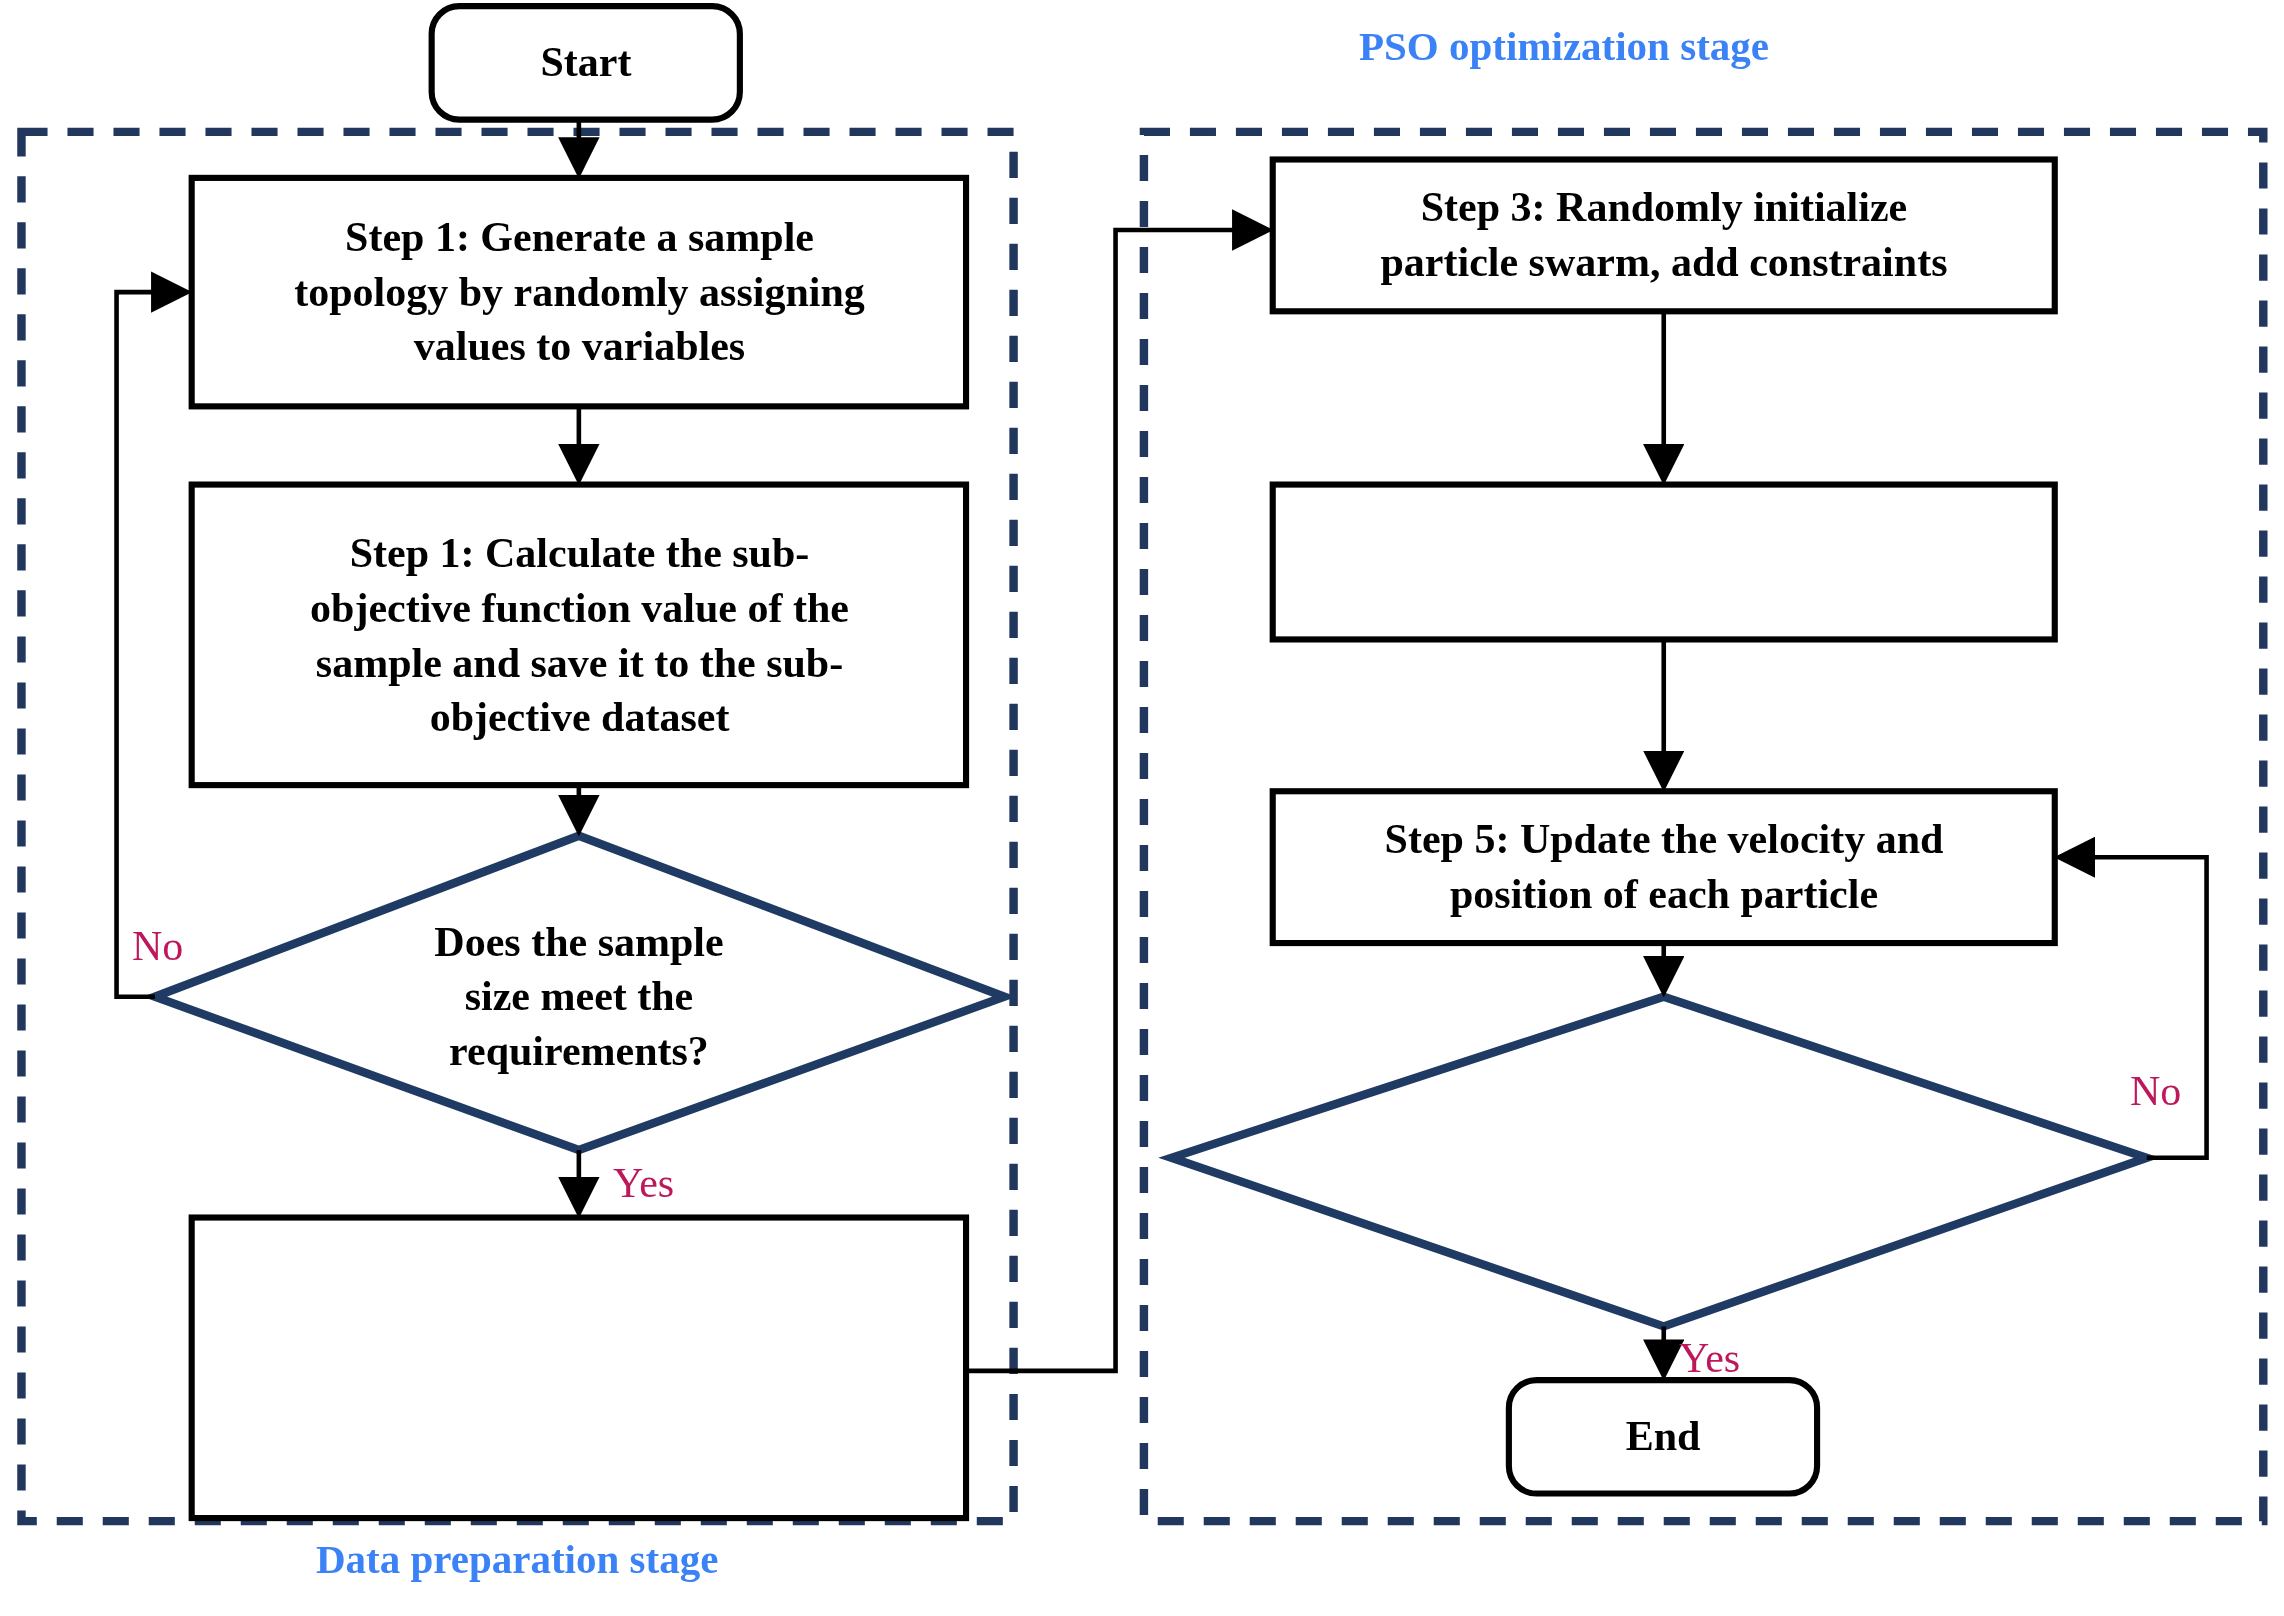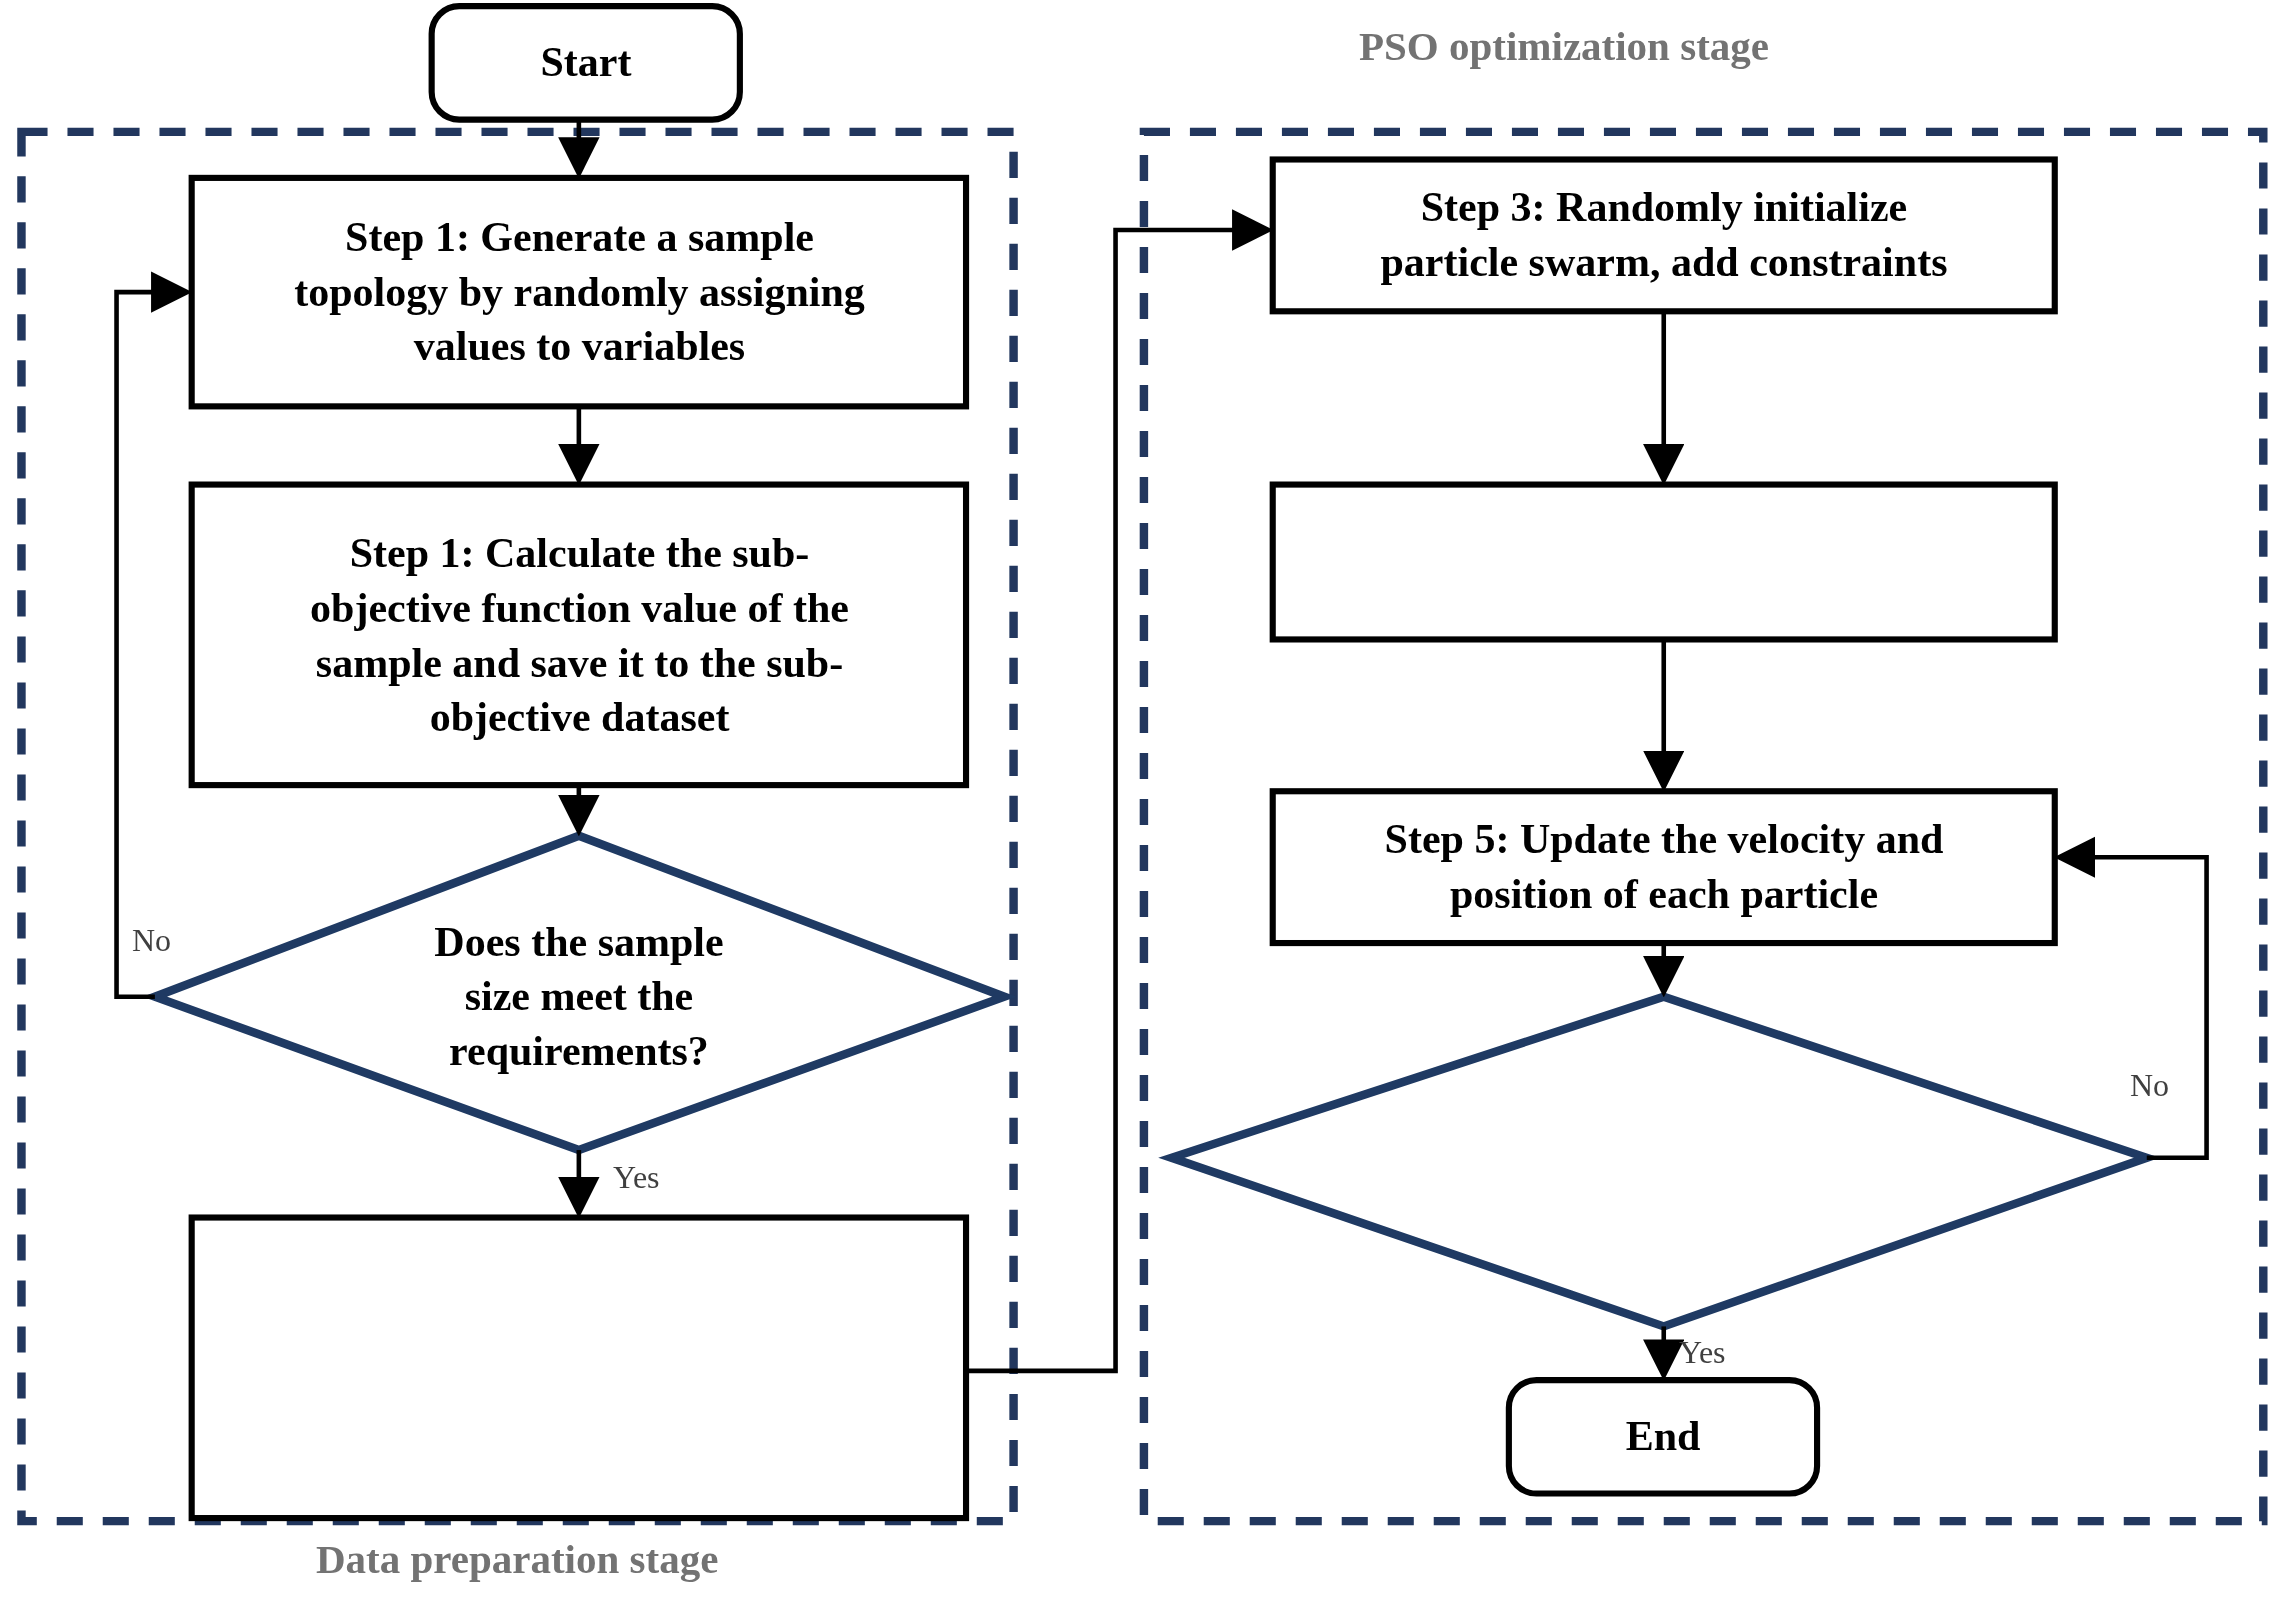--- a/index.html
+++ b/index.html
@@ -32,30 +32,30 @@
     line-height: 1.30;
     pointer-events: none;
     white-space: pre-line;
     font-weight: bold;
   }
   .proc-label { font-size: 42px; }
   .term-label { font-size: 42px; }
   .dec-label  { font-size: 42px; }
   .edge-label {
     position: absolute;
-    font-size: 32px;
-    color: #404040;
+    font-size: 42px;
+    color: #be185d;
     font-family: "Liberation Serif", "DejaVu Serif", serif;
     white-space: nowrap;
   }
   .stage-title {
     position: absolute;
     font-size: 41px;
     font-weight: bold;
-    color: #737373;
+    color: #3b82f6;
     font-family: "Liberation Serif", "DejaVu Serif", serif;
     white-space: nowrap;
   }
 </style>
 </head>
 <body>
 
 <div id="canvas">
 
   <svg id="svg-layer" viewBox="0 0 2979 2109" xmlns="http://www.w3.org/2000/svg">

